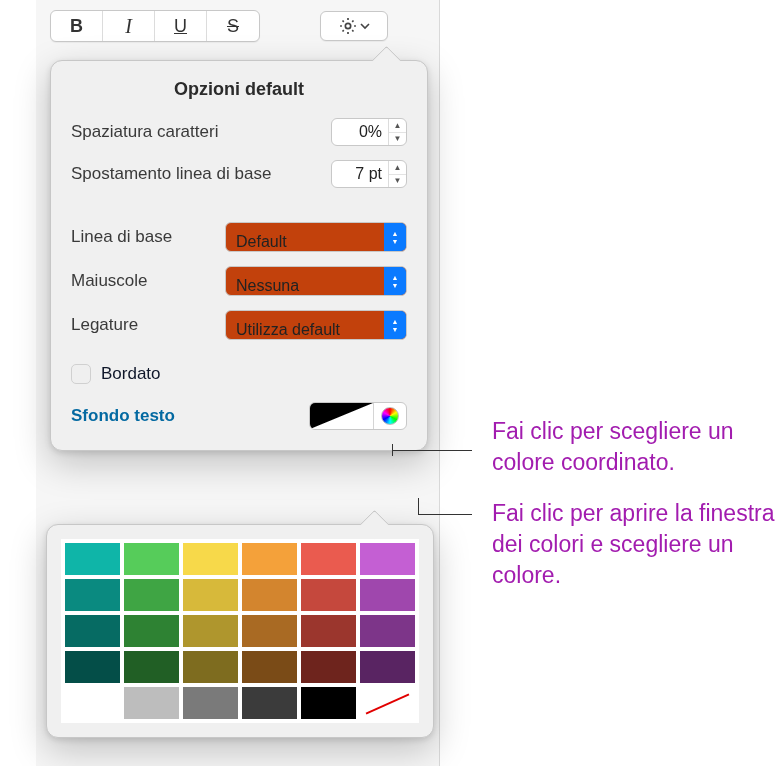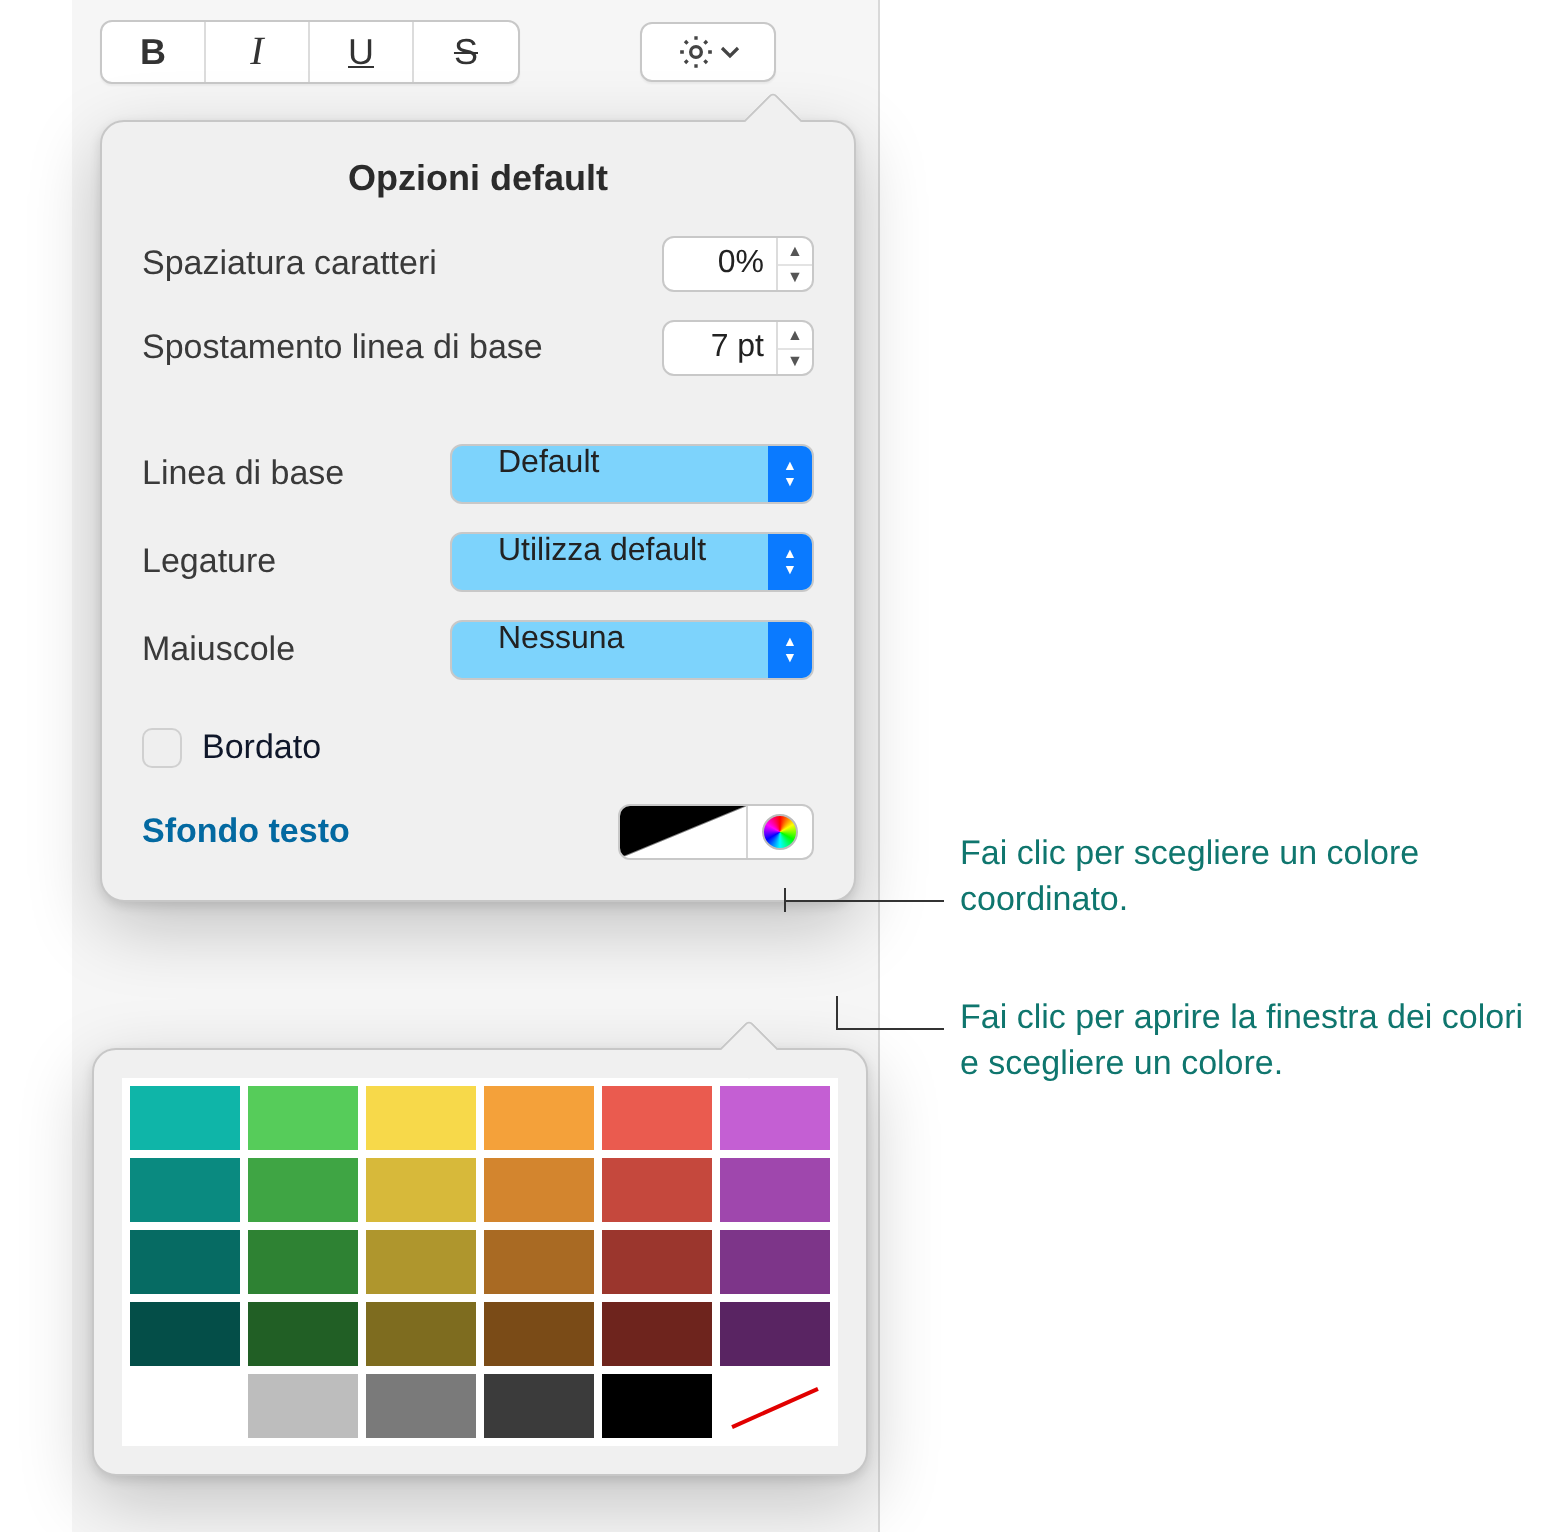--- a/index.html
+++ b/index.html
@@ -133,28 +133,28 @@
       display: flex;
       align-items: center;
       justify-content: center;
       font-size: 8px;
       color: #555;
       cursor: pointer;
     }
     .step-arr:first-child { border-bottom: 1px solid #e3e3e3; }
     .select {
       display: flex;
-      align-items: flex-start;
+      align-items: flex-end;
       justify-content: space-between;
       border: 1px solid #c8c8c8;
       border-radius: 6px;
-      background: #7dd3fc;
+      background: #c2410c;
       height: 30px;
       width: 182px;
-      padding-left: 23px;
+      padding-left: 10px;
       font-size: 16px;
       color: #222;
       overflow: hidden;
       cursor: pointer;
     }
     .select-end {
       width: 22px;
       height: 100%;
       background: #0a7aff;
       display: flex;
@@ -262,23 +262,24 @@
     }
     .swatch.none::after {
       content: "";
       position: absolute;
       left: 4px; right: 4px; top: 50%;
       border-top: 2px solid #e10000;
       transform: rotate(-24deg);
     }
     .callout {
       position: absolute;
-      font-size: 17px;
-      color: #0f766e;
+      font-size: 23px;
+      color: #a21caf;
       line-height: 1.35;
+      margin-left: 12px;
     }
     .callout-line {
       position: absolute;
       height: 1px;
       background: #333;
     }
     .callout-tick {
       position: absolute;
       width: 1px;
       background: #333;
@@ -340,34 +341,34 @@
       <div class="select">
         <span>Default</span>
         <div class="select-end">
           <span class="sel-arr">▲</span>
             <span class="sel-arr">▼</span>
         </div>
       </div>
     </div>
 
     <div class="row">
+      <span>Maiuscole</span>
+      <div class="select">
+        <span>Nessuna</span>
+        <div class="select-end">
+          <span class="sel-arr">▲</span>
+            <span class="sel-arr">▼</span>
+        </div>
+      </div>
+    </div>
+
+    <div class="row">
       <span>Legature</span>
       <div class="select">
         <span>Utilizza default</span>
-        <div class="select-end">
-          <span class="sel-arr">▲</span>
-            <span class="sel-arr">▼</span>
-        </div>
-      </div>
-    </div>
-
-    <div class="row">
-      <span>Maiuscole</span>
-      <div class="select">
-        <span>Nessuna</span>
         <div class="select-end">
           <span class="sel-arr">▲</span>
             <span class="sel-arr">▼</span>
         </div>
       </div>
     </div>
 
     <div class="section-gap"></div>
 
     <div class="checkbox-row">

